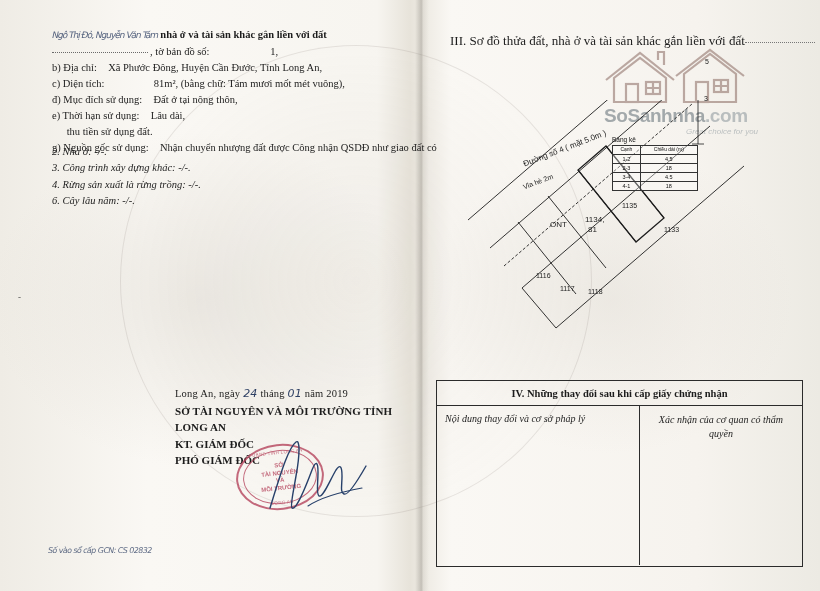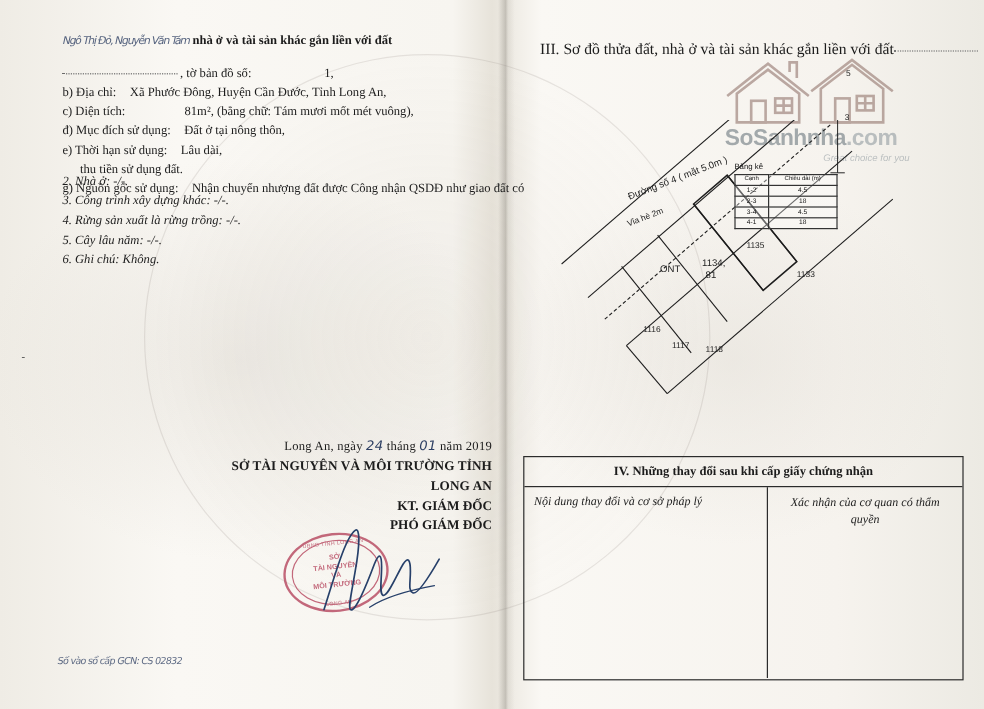--- a/index.html
+++ b/index.html
@@ -66,21 +66,21 @@
     font-family: "DejaVu Sans", sans-serif;
     font-size: 9px;
     letter-spacing: -1px;
     transform: skewX(-12deg);
     opacity: .85;
     white-space: nowrap;
   }
   .lp-head .bold { font-weight: bold; }
   .lp-lines {
     position: absolute;
-    left: 52px; top: 54px;
+    left: 52px; top: 44px;
     width: 355px;
     font-size: 10.5px;
     line-height: 1.52;
   }
   .lp-lines .row { white-space: nowrap; }
   .lp-lines .dotline {
     display: inline-block;
     width: 96px;
     border-bottom: 1px dotted #6a6a6a;
     vertical-align: 2px;
@@ -91,23 +91,23 @@
     left: 52px; top: 144px;
     width: 355px;
     font-size: 10.5px;
     line-height: 1.55;
     font-style: italic;
   }
   .lp-list .row { white-space: nowrap; }
 
   .sign-block {
     position: absolute;
-    left: 175px; top: 364px;
+    left: 175px; top: 386px;
     width: 235px;
-    text-align: right;
+    text-align: left;
     font-size: 10.5px;
     line-height: 1.5;
   }
   .sign-block .date { letter-spacing: .2px; }
   .sign-block .date .hand {
     font-family: "DejaVu Sans", sans-serif;
     color: #2d3f63;
     font-style: italic;
     font-size: 11px;
   }
@@ -355,22 +355,21 @@
         <span>g) Nguồn gốc sử dụng:</span>
         <span style="display:inline-block;width:6px"></span>
         <span>Nhận chuyển nhượng đất được Công nhận QSDĐ như giao đất có</span>
       </div>
     </div>
 
     <div class="lp-list">
       <div class="row">2. Nhà ở:  -/-.</div>
       <div class="row">3. Công trình xây dựng khác: -/-.</div>
       <div class="row">4. Rừng sản xuất là rừng trồng: -/-.</div>
-      <div class="row">5. Cây lâu năm: -/-.</div>
-      <div class="row">6. Ghi chú: Không.</div>
+      <div class="row">6. Cây lâu năm: -/-.</div>
     </div>
 
     <div class="side-tick">-</div>
 
     <div class="sign-block">
       <div class="date">
         <span>Long An, ngày</span>
         <span class="hand">24</span>
         <span>tháng</span>
         <span class="hand">01</span>

